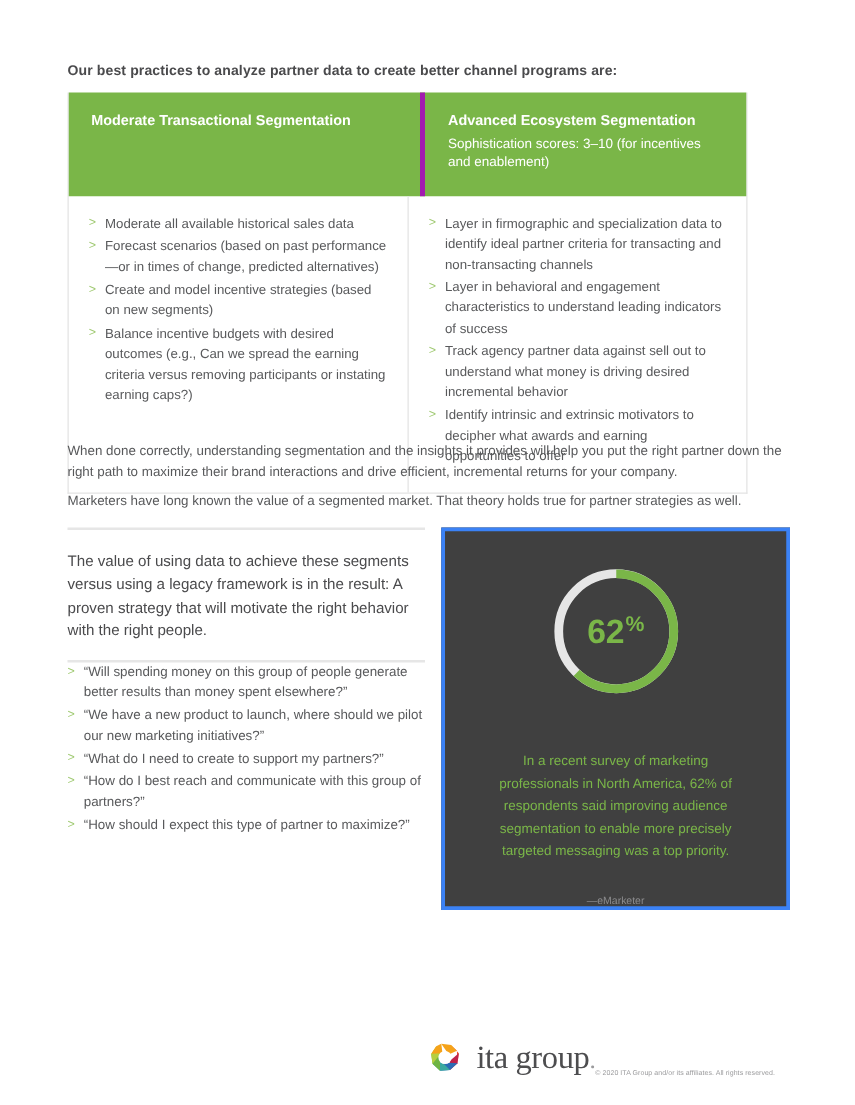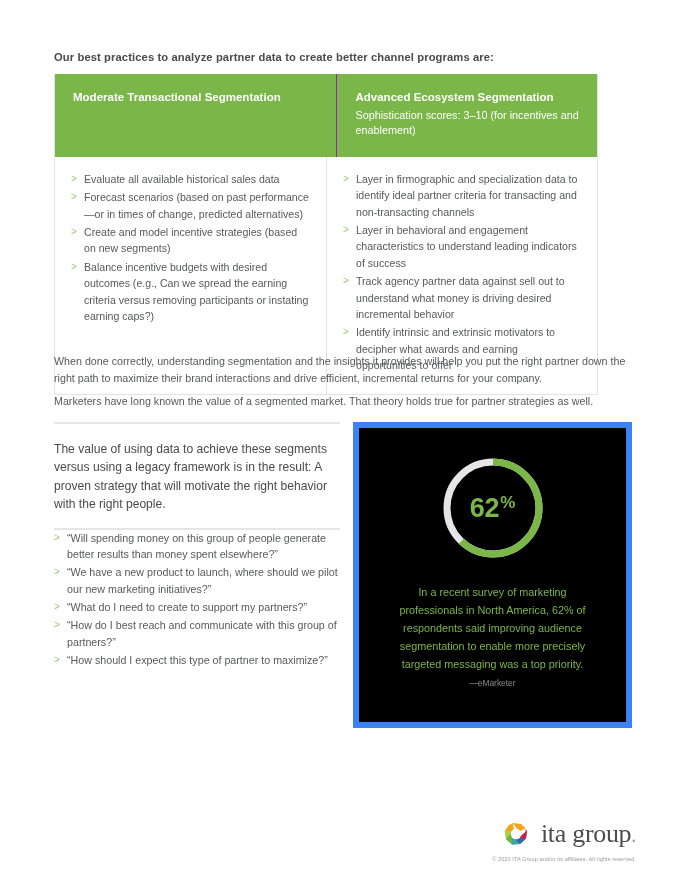--- a/index.html
+++ b/index.html
@@ -55,21 +55,21 @@
     background: #7ab648;
   }
   .cmp-head-cell {
     flex: 1 1 50%;
     box-sizing: border-box;
     padding: 16px 18px 18px 18px;
     color: #ffffff;
     min-height: 70px;
   }
   .cmp-head-cell + .cmp-head-cell {
-    border-left: 1px solid #a21caf;
+    border-left: 4px solid #a21caf;
     margin-left: 21px;
   }
   .cmp-head-title {
     font-size: 11.5px;
     font-weight: bold;
     line-height: 1.35;
     margin-bottom: 2px;
   }
   .cmp-head-sub {
     font-size: 10.8px;
@@ -176,26 +176,27 @@
   }
 
   
   .stat-card {
     position: absolute;
     left: 353px;
     top: 422px;
     width: 279px;
     height: 306px;
     box-sizing: border-box;
-    border: 6px solid #3b82f6;
-    background: #000000;
+    border: 3px solid #3b82f6;
+    background: #404040;
     display: flex;
     flex-direction: column;
     align-items: center;
     padding-top: 26px;
+    justify-content: space-between;
   }
   .donut-wrap {
     position: relative;
     width: 108px;
     height: 108px;
   }
   .donut-wrap svg { display: block; }
   .donut-label {
     position: absolute;
     left: 0; right: 0; top: 0; bottom: 0;
@@ -225,24 +226,24 @@
   .stat-source {
     margin-top: 4px;
     text-align: center;
     font-size: 8.4px;
     color: #8c8c8e;
   }
 
   
   .footer {
     position: absolute;
-    right: 48px;
+    right: 64px;
     bottom: 22px;
     display: flex;
-    flex-direction: column;
+    flex-direction: row;
     align-items: flex-end;
   }
   .logo-row {
     display: flex;
     align-items: center;
     gap: 9px;
   }
   .logo-mark { width: 32px; height: 32px; display:block; }
   .logo-text {
     font-size: 26px;
@@ -271,21 +272,21 @@
         <div class="cmp-head-title">Moderate Transactional Segmentation</div>
       </div>
       <div class="cmp-head-cell">
         <div class="cmp-head-title">Advanced Ecosystem Segmentation</div>
         <div class="cmp-head-sub">Sophistication scores: 3–10 (for incentives and enablement)</div>
       </div>
     </div>
     <div class="cmp-body">
       <div class="cmp-body-cell">
         <ul class="chev-list">
-          <li><span class="chev">&gt;</span><span>Evaluate all available historical sales data</span></li>
+          <li><span class="chev">&gt;</span><span>Moderate all available historical sales data</span></li>
           <li><span class="chev">&gt;</span><span>Forecast scenarios (based on past performance—or in times of change, predicted alternatives)</span></li>
           <li><span class="chev">&gt;</span><span>Create and model incentive strategies (based on new segments)</span></li>
           <li><span class="chev">&gt;</span><span>Balance incentive budgets with desired outcomes (e.g., Can we spread the earning criteria versus removing participants or instating earning caps?)</span></li>
         </ul>
       </div>
       <div class="cmp-body-cell">
         <ul class="chev-list">
           <li><span class="chev">&gt;</span><span>Layer in firmographic and specialization data to identify ideal partner criteria for transacting and non-transacting channels</span></li>
           <li><span class="chev">&gt;</span><span>Layer in behavioral and engagement characteristics to understand leading indicators of success</span></li>
           <li><span class="chev">&gt;</span><span>Track agency partner data against sell out to understand what money is driving desired incremental behavior</span></li>

